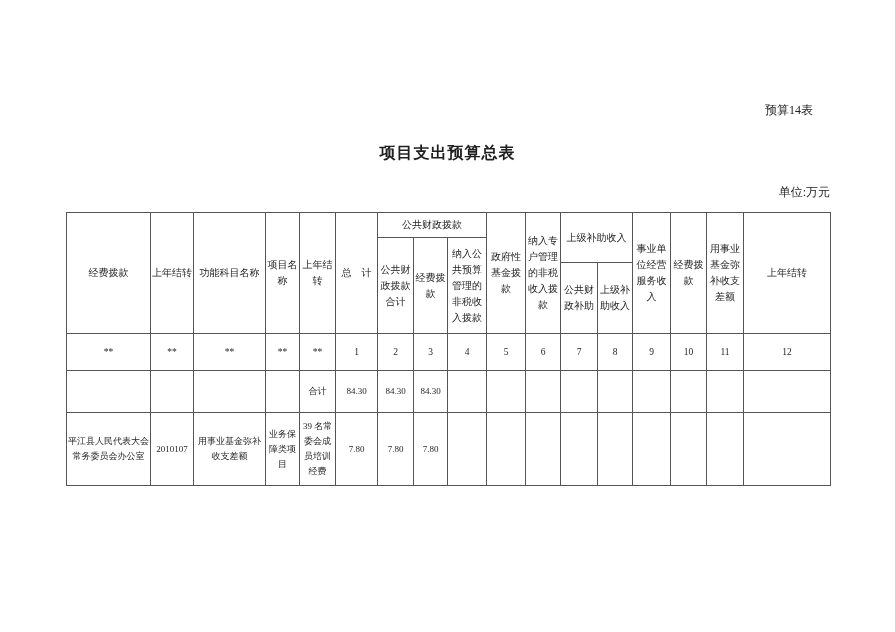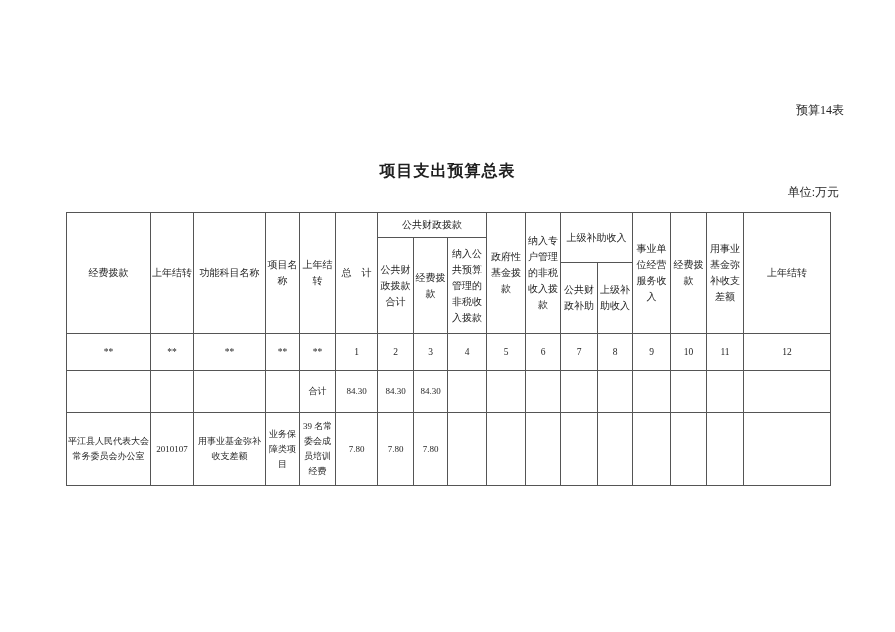--- a/index.html
+++ b/index.html
@@ -8,40 +8,39 @@
     width: 895px;
     height: 632px;
     background: #ffffff;
     font-family: "Liberation Serif", "DejaVu Serif", serif;
     color: #1f1f1f;
     overflow: hidden;
   }
   .form-no {
     position: absolute;
     top: 103px;
-    right: 51px;
+    right: 82px;
     font-size: 12px;
     line-height: 14px;
   }
   .doc-title {
     position: absolute;
     top: 143px;
     left: 0;
     width: 100%;
     text-align: center;
     font-size: 16px;
     font-weight: bold;
     letter-spacing: 1px;
     line-height: 20px;
-    margin-top: 18px;
   }
   .unit-label {
     position: absolute;
     top: 185px;
-    right: 56px;
+    right: 65px;
     font-size: 12px;
     line-height: 14px;
   }
   table.budget {
     position: absolute;
     top: 212px;
     left: 66px;
     width: 764px;
     border-collapse: collapse;
     table-layout: fixed;

